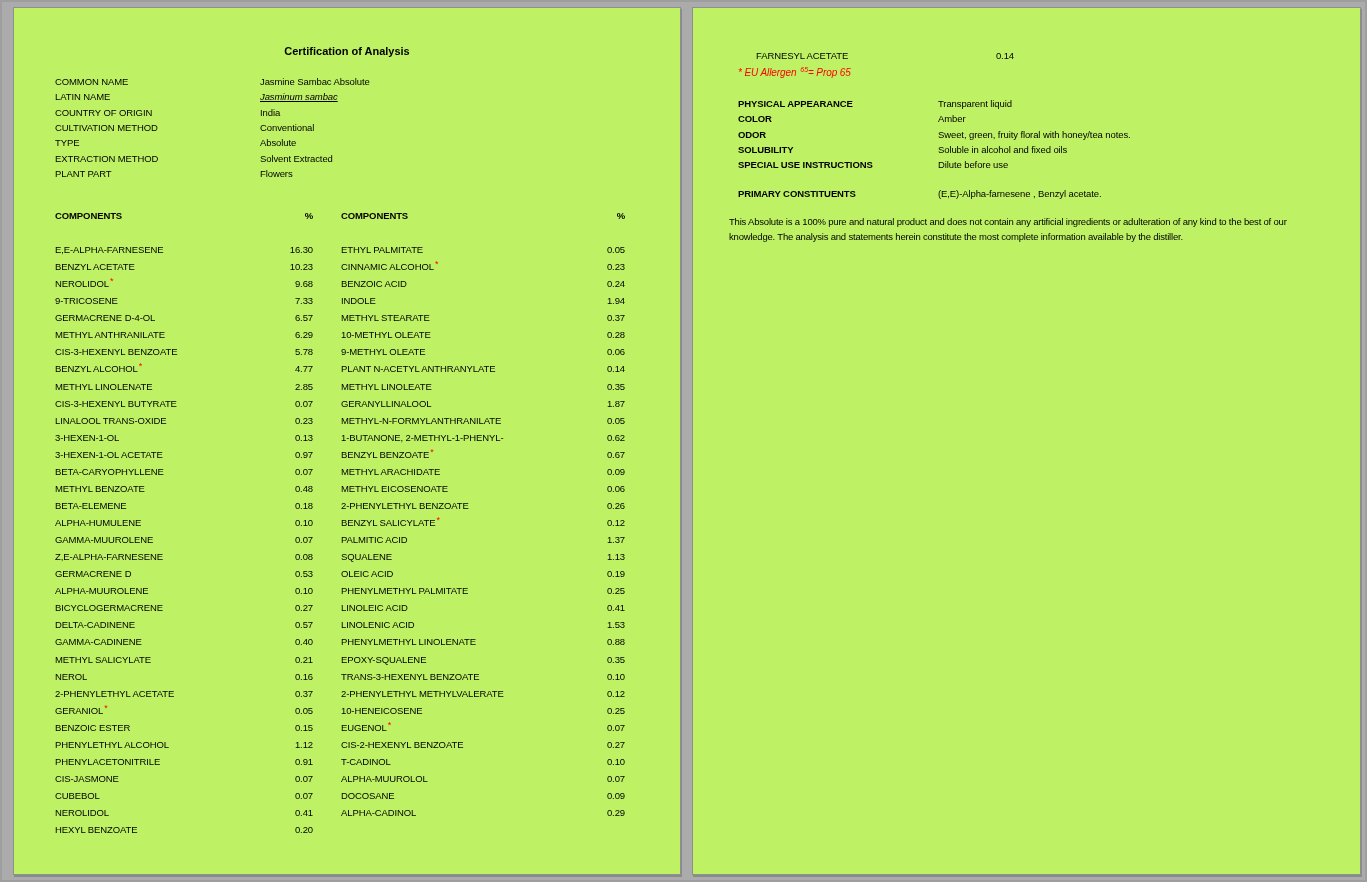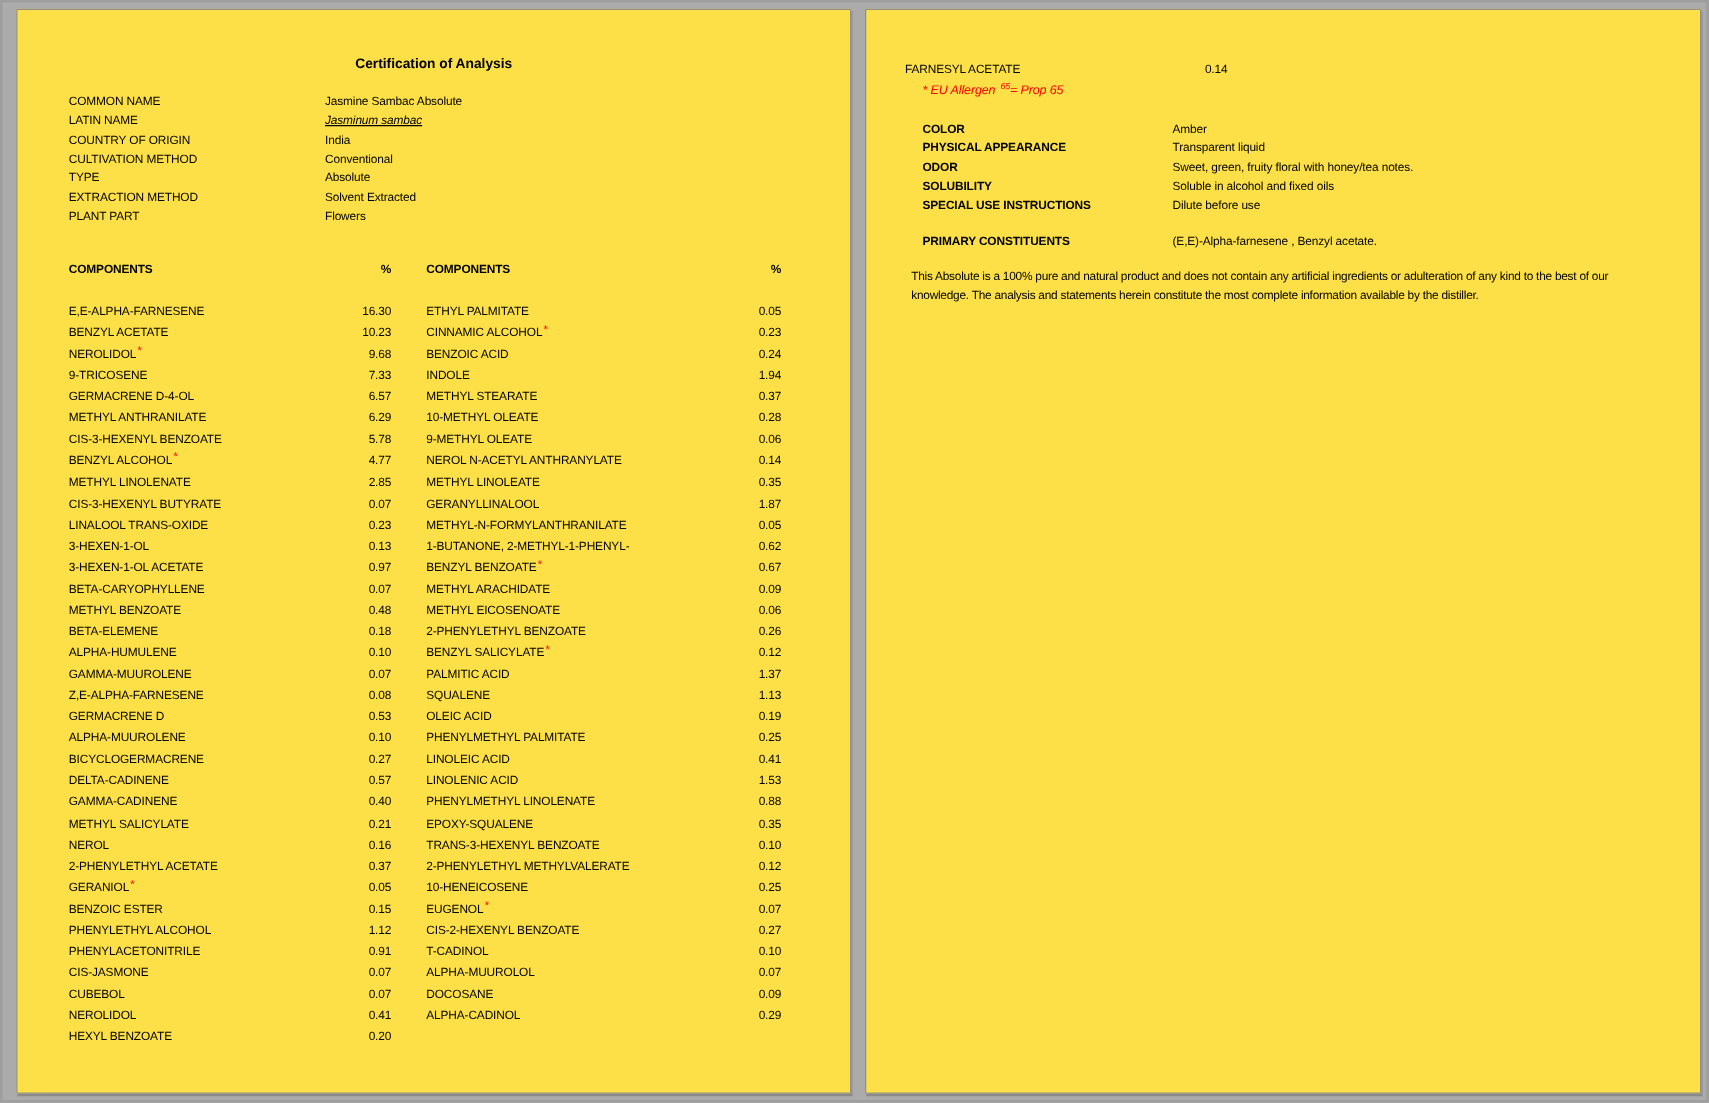--- a/index.html
+++ b/index.html
@@ -9,21 +9,21 @@
     background: #ababab;
     border: 2px solid #9e9e9e;
     overflow: hidden;
     font-family: "Liberation Sans", sans-serif;
     color: #000;
   }
   .page {
     position: absolute;
     top: 5px;
     height: 868px;
-    background: #fde047;
+    background: #bef264;
     border: 1px solid #8f8f8f;
     box-shadow: 1px 2px 0 #8a8a8a;
   }
   #page-left  { left: 11px;  width: 668px; }
   #page-right { left: 690px; width: 669px; }
 
   .doc-title {
     position: absolute; top: 37px; left: 0; width: 100%;
     text-align: center; font-weight: bold; font-size: 11px;
   }
@@ -40,21 +40,21 @@
     height: 16px; margin-bottom: 18px;
     font-weight: bold; font-size: 9.5px; letter-spacing: -0.1px;
   }
   .comp-row {
     display: flex; justify-content: space-between; align-items: center;
     height: 17.07px; font-size: 9.5px; letter-spacing: -0.1px;
   }
   .cname { white-space: nowrap; }
   .ast { color: #ff0000; font-size: 9px; position: relative; top: -3px; margin-left: 1px; }
 
-  #cont-row { position: absolute; top: 39px; left: 31px; width: 258px; }
+  #cont-row { position: absolute; top: 39px; left: 63px; width: 258px; }
   #allergen-note {
     position: absolute; top: 58px; left: 45px;
     color: #ff0000; font-style: italic; font-size: 10px; letter-spacing: -0.1px;
   }
   #allergen-note .sup65 { font-size: 7px; vertical-align: 4px; margin-left: 4px; }
 
   #props-rows { position: absolute; top: 88px; left: 45px; }
   .prop-row { height: 15.33px; display: flex; align-items: center; font-size: 9.5px; letter-spacing: -0.1px; }
   .prop-row .plbl { width: 200px; font-weight: bold; }
 
@@ -280,21 +280,21 @@
       </div>
       <div class="comp-row">
         <span class="cname"><span>10-METHYL OLEATE</span></span>
         <span class="cpct">0.28</span>
       </div>
       <div class="comp-row">
         <span class="cname"><span>9-METHYL OLEATE</span></span>
         <span class="cpct">0.06</span>
       </div>
       <div class="comp-row">
-        <span class="cname"><span>NEROL N-ACETYL ANTHRANYLATE</span></span>
+        <span class="cname"><span>PLANT N-ACETYL ANTHRANYLATE</span></span>
         <span class="cpct">0.14</span>
       </div>
       <div class="comp-row">
         <span class="cname"><span>METHYL LINOLEATE</span></span>
         <span class="cpct">0.35</span>
       </div>
       <div class="comp-row">
         <span class="cname"><span>GERANYLLINALOOL</span></span>
         <span class="cpct">1.87</span>
       </div>
@@ -402,26 +402,26 @@
     <span class="cname">FARNESYL ACETATE</span>
     <span class="cpct">0.14</span>
   </div>
 
   <div id="allergen-note">
     <span>* EU Allergen</span><span class="sup65">65</span><span>= Prop 65</span>
   </div>
 
   <div id="props-rows">
       <div class="prop-row">
+        <span class="plbl">PHYSICAL APPEARANCE</span>
+        <span>Transparent liquid</span>
+      </div>
+      <div class="prop-row">
         <span class="plbl">COLOR</span>
         <span>Amber</span>
-      </div>
-      <div class="prop-row">
-        <span class="plbl">PHYSICAL APPEARANCE</span>
-        <span>Transparent liquid</span>
       </div>
       <div class="prop-row">
         <span class="plbl">ODOR</span>
         <span>Sweet, green, fruity floral with honey/tea notes.</span>
       </div>
       <div class="prop-row">
         <span class="plbl">SOLUBILITY</span>
         <span>Soluble in alcohol and fixed oils</span>
       </div>
       <div class="prop-row">

